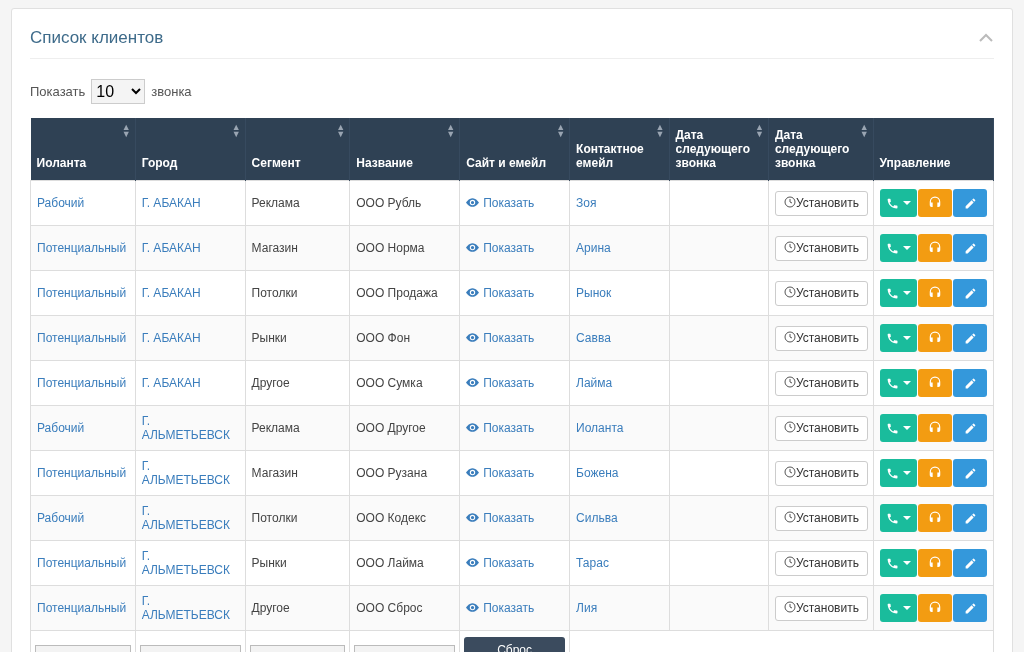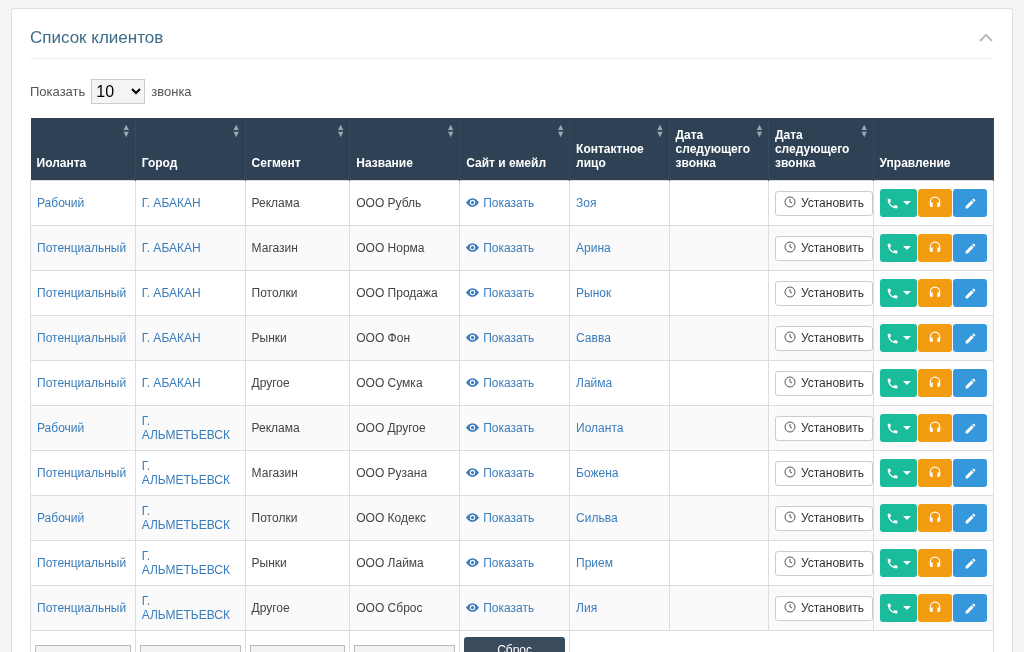--- a/index.html
+++ b/index.html
@@ -12,21 +12,21 @@
 select.page-size { border: 1px solid #ccc; background: #f4f4f4; height: 25px; width: 54px; font-size: 16px; }
 .search-box input { border: 1px solid #ccc; height: 24px; width: 156px; padding: 0 6px; }
 table { width: 100%; border-collapse: collapse; table-layout: fixed; }
 thead th { background: #2f4154; color: #fff; font-weight: bold; font-size: 12px; text-align: left; padding: 10px 6px; vertical-align: bottom; border-right: 1px solid #374a5f; position: relative; }
 thead th .sort { position: absolute; right: 4px; top: 6px; font-size: 9px; color: #9aa5b2; line-height: 7px; }
 tbody td { border: 1px solid #ddd; padding: 8px 6px; font-size: 12px; color: #444; vertical-align: middle; }
 tbody tr:nth-child(even) { background: #fafafa; }
 .link { color: #3a7dbc; cursor: pointer; margin-top: 47px; }
 .show-link { color: #3a7dbc; cursor: pointer; display: inline-flex; align-items: center; gap: 4px; font-size: 12px; }
 .eye-icon { width: 13px; height: 9px; }
-.btn-set { display: inline-flex; align-items: center; gap: 5px; border: 1px solid #ccc; background: #fff; border-radius: 3px; padding: 4px 8px; font-size: 12px; cursor: pointer; color: #333; }
+.btn-set { display: inline-flex; align-items: center; border: 1px solid #ccc; background: #fff; border-radius: 3px; padding: 4px 8px; font-size: 12px; cursor: pointer; color: #333; }
 .clock-icon { width: 12px; height: 12px; }
 .btn-group { display: flex; gap: 1px; }
 .btn-ic { width: 34px; height: 28px; border: none; border-radius: 3px; cursor: pointer; display: inline-flex; align-items: center; justify-content: center; }
 .btn-ic.caret { width: 38px; }
 .btn-green { background: #1abc9c; }
 .btn-orange { background: #f39c12; }
 .btn-blue { background: #3498db; }
 .btn-ic svg { fill: #fff; }
 .caret-d { width: 0; height: 0; border-left: 4px solid transparent; border-right: 4px solid transparent; border-top: 4px solid #fff; margin-left: 4px; }
 tfoot td { border: 1px solid #ddd; padding: 6px 4px; }
@@ -69,21 +69,21 @@
         <col style="width:100px">
         <col style="width:115px">
     </colgroup>
     <thead>
       <tr>
         <th><span>Иоланта</span><span class="sort">▲<br>▼</span></th>
         <th><span>Город</span><span class="sort">▲<br>▼</span></th>
         <th><span>Сегмент</span><span class="sort">▲<br>▼</span></th>
         <th><span>Название</span><span class="sort">▲<br>▼</span></th>
         <th><span>Сайт и емейл</span><span class="sort">▲<br>▼</span></th>
-        <th><span>Контактное лицо</span><span class="sort">▲<br>▼</span></th>
+        <th><span>Контактное емейл</span><span class="sort">▲<br>▼</span></th>
         <th><span>Дата следующего звонка</span><span class="sort">▲<br>▼</span></th>
         <th><span>Дата следующего звонка</span><span class="sort">▲<br>▼</span></th>
         <th><span>Управление</span></th>
       </tr>
     </thead>
     <tbody id="tbody">
         <tr>
           <td><span class="link">Рабочий</span></td>
           <td><span class="link">Г. АБАКАН</span></td>
           <td>Реклама</td>
@@ -415,21 +415,21 @@
           <td><span class="link">Потенциальный</span></td>
           <td><span class="link">Г. АЛЬМЕТЬЕВСК</span></td>
           <td>Рынки</td>
           <td>ООО Лайма</td>
           <td><span class="show-link">
               <span><svg class="eye-icon" viewBox="0 0 24 16">
                   <path fill="#3a7dbc" d="M12 0C5 0 0 8 0 8s5 8 12 8 12-8 12-8S19 0 12 0zm0 13a5 5 0 110-10 5 5 0 010 10zm0-8a3 3 0 100 6 3 3 0 000-6z"></path>
                 </svg></span>
               <span>Показать</span>
             </span></td>
-          <td><span class="link">Прием</span></td>
+          <td><span class="link">Тарас</span></td>
           <td></td>
           <td><button class="btn-set">
               <span><svg class="clock-icon" viewBox="0 0 24 24">
                   <circle cx="12" cy="12" r="10" fill="none" stroke="#555" stroke-width="2"></circle>
                   <path d="M12 6v6l4 2" fill="none" stroke="#555" stroke-width="2"></path>
                 </svg></span>
               <span>Установить</span>
             </button></td>
           <td>
             <div class="btn-group">

